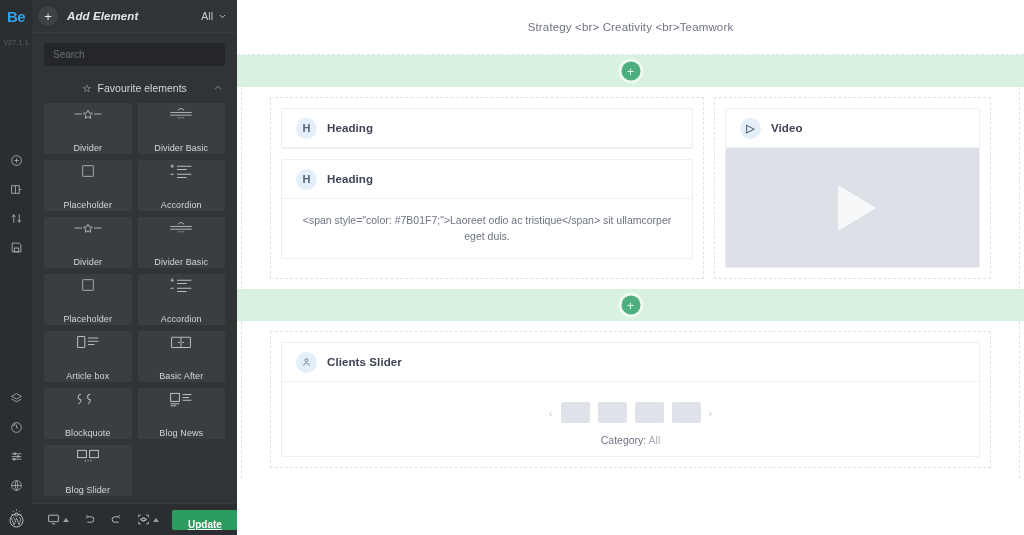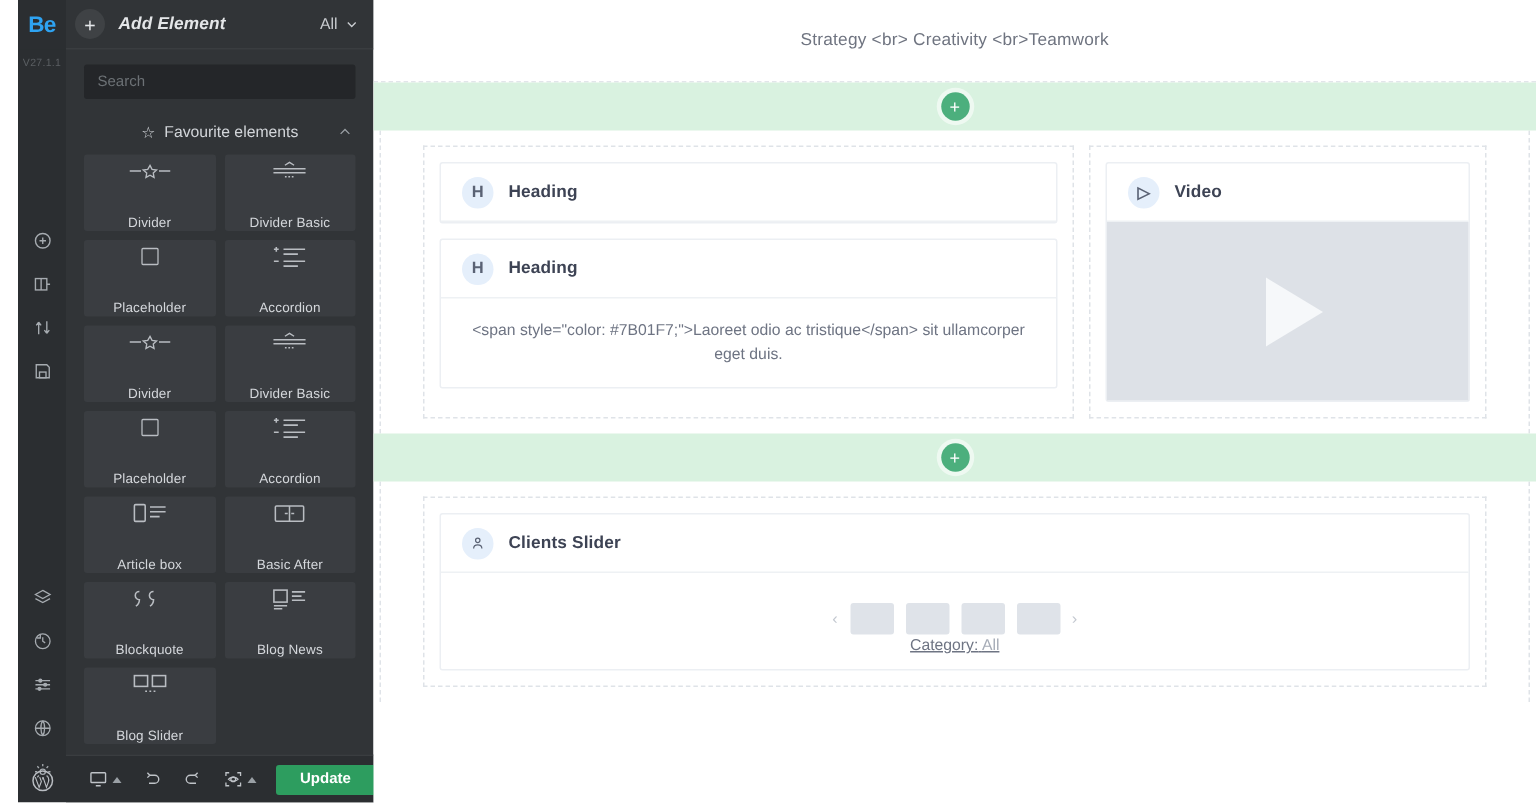--- a/index.html
+++ b/index.html
@@ -2,21 +2,21 @@
 <html><head>
 <meta charset="utf-8">
 <style>
   * { box-sizing: border-box; margin: 0; padding: 0; }
   html, body {
     width: 1024px; height: 535px;
     overflow: hidden;
     font-family: "Liberation Sans", sans-serif;
     background: #ffffff;
   }
-  .app { position: relative; width: 1024px; height: 535px; display: flex; padding-left: 12px; }
+  .app { position: relative; width: 1024px; height: 535px; display: flex; }
 
   
   .rail {
     width: 32px; height: 535px;
     background: #2b2e31;
     display: flex; flex-direction: column; align-items: center;
     flex: 0 0 32px;
     position: relative;
   }
   .rail-logo {
@@ -125,22 +125,22 @@
   }
   .bar-sep { width: 1px; height: 16px; background: #3f4347; }
   .caret-up {
     width: 0; height: 0;
     border-left: 3px solid transparent; border-right: 3px solid transparent;
     border-bottom: 4px solid #9aa0a5;
   }
   .update-btn {
     margin-left: 6px;
     height: 20px; background: #2d9d5f; color: #fff;
-    border-radius: 2px; display: flex; align-items: center;
-    font-size: 10px; font-weight: 700; cursor: pointer;
+    border-radius: 2px; display: flex; align-items: flex-end;
+    font-size: 10px; font-weight: 700; cursor: pointer; text-decoration: underline;
   }
   .update-btn .txt { padding: 0 16px; }
   .update-btn .split {
     border-left: 1px solid #278a53; height: 100%;
     display: flex; align-items: center; padding: 0 6px;
   }
   .caret-up.white { border-bottom-color: #ffffff; }
 
   
   .canvas {
@@ -212,21 +212,21 @@
   .slider-body { padding: 20px 16px 10px; text-align: center; }
   .slider-track {
     display: flex; align-items: center; justify-content: center;
     gap: 8px;
   }
   .slider-arrow { color: #c3c8d0; font-size: 11px; cursor: pointer; }
   .slide {
     width: 29px; height: 21px; background: #dfe3e9; border-radius: 2px;
   }
   .slider-cat {
-    margin-top: 1px; color: #6e7483; font-size: 10.5px; text-decoration: underline;
+    margin-top: 11px; color: #6e7483; font-size: 10.5px;
   }
   .slider-cat .val { color: #a6acb7; }
 </style>
 </head>
 <body>
 
 <div class="app">
 
   <div class="rail">
     <div class="rail-logo">Be</div>

